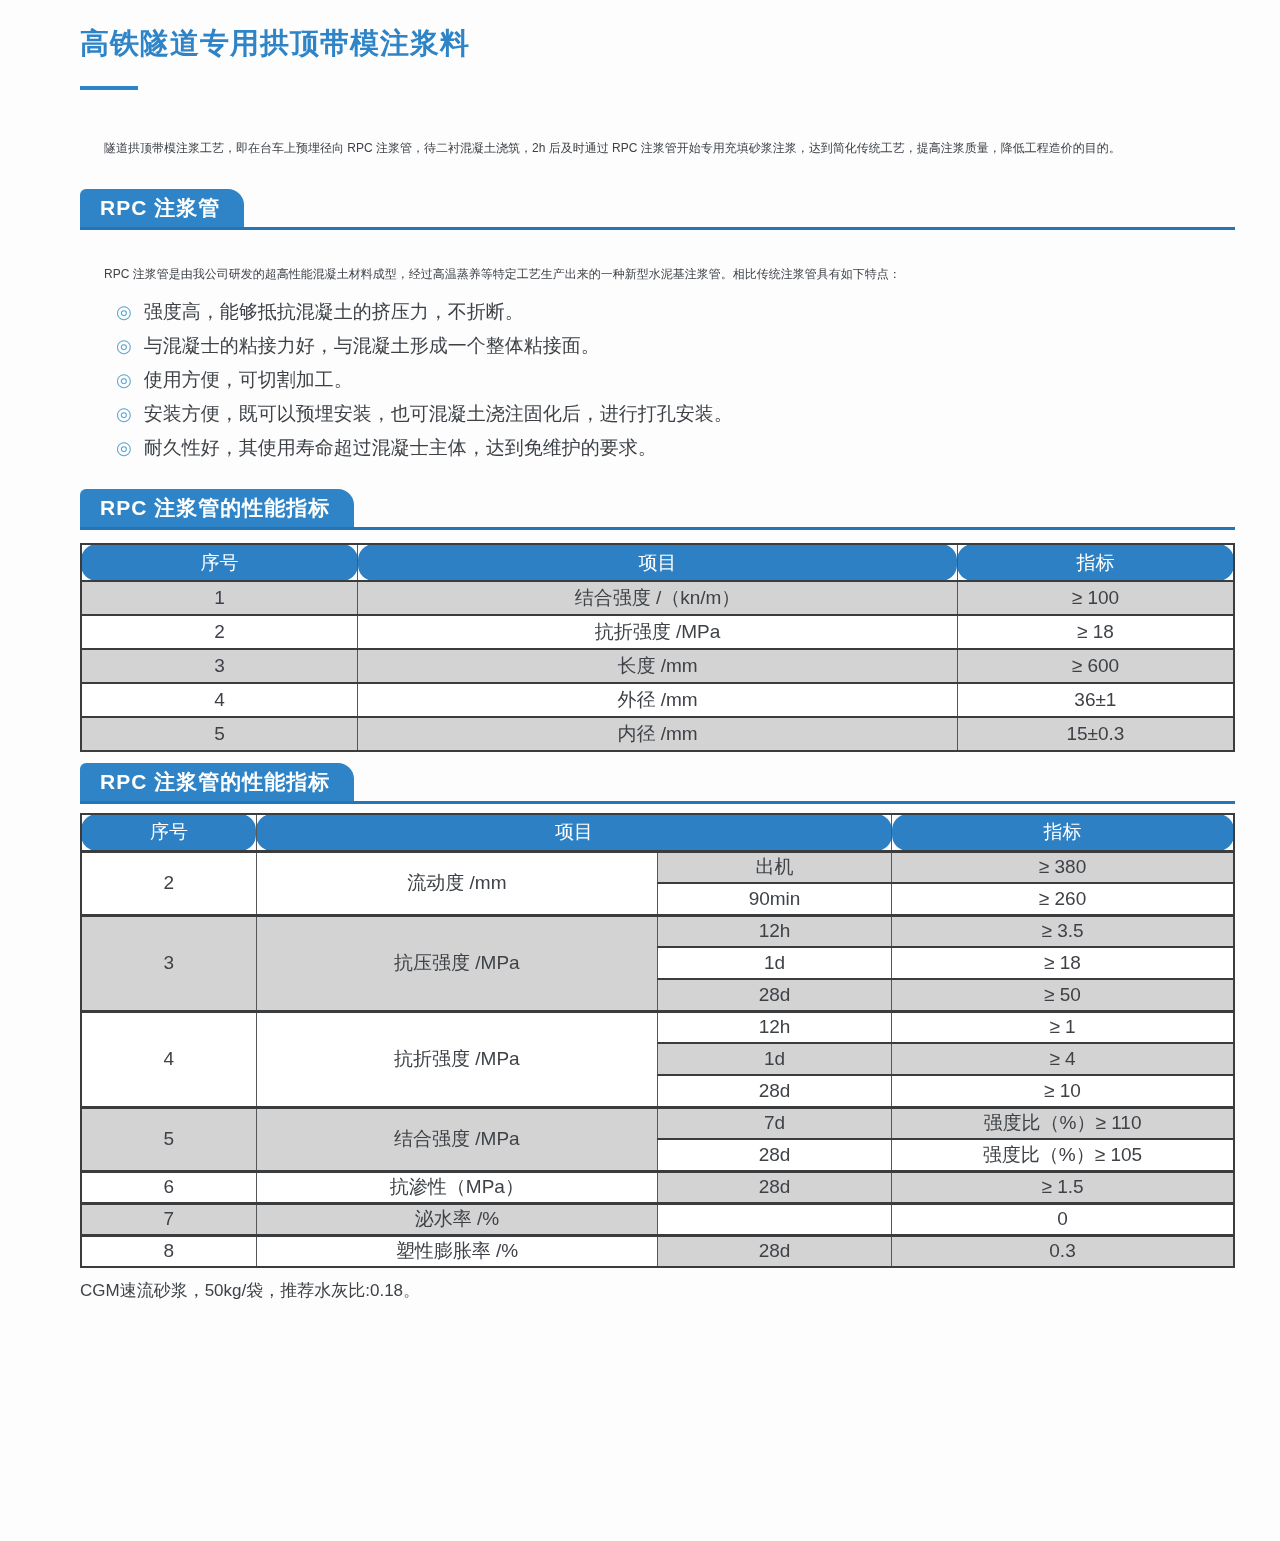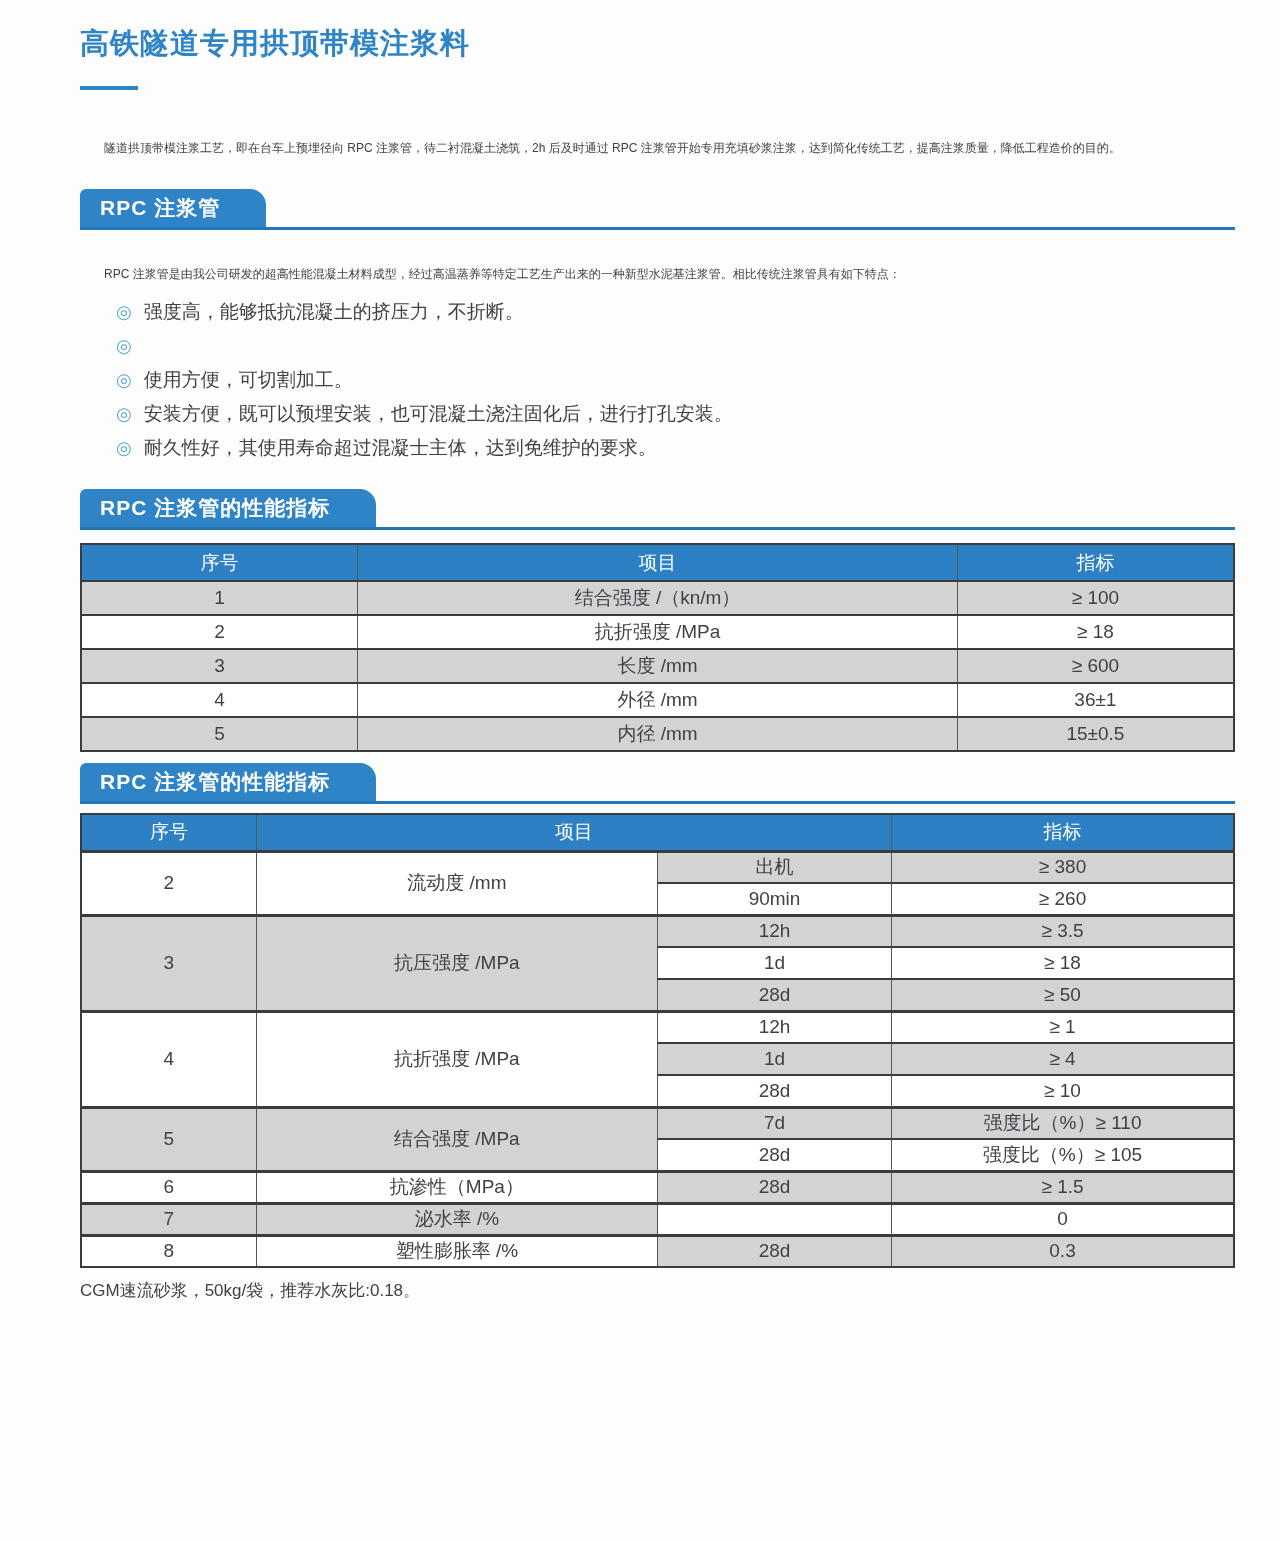--- a/index.html
+++ b/index.html
@@ -37,21 +37,21 @@
 
   .section-bar{
     border-bottom:3px solid var(--accent-line);
     margin-top:22px;
   }
   .section-tab{
     display:inline-block;
     background:var(--accent);
     color:#fff; font-weight:bold; font-size:21px;
     line-height:26px;
-    padding:6px 46px 6px 20px;
+    padding:6px 24px 6px 20px;
     border-radius:6px 16px 0 0;
     letter-spacing:1px;
   }
   .rpc-desc{ margin-top:26px; }
 
   ul.bullets{ list-style:none; margin-top:2px; }
   ul.bullets li{
     display:flex; align-items:flex-start;
     font-size:19px; line-height:34px; margin-left:36px;
   }
@@ -66,21 +66,21 @@
   }
   table.perf th, table.perf td{
     border-top:2px solid var(--border-dark);
     border-bottom:2px solid var(--border-dark);
     border-left:1px solid var(--border-mid);
     border-right:1px solid var(--border-mid);
     text-align:center; vertical-align:middle;
     padding:0 4px;
   }
   table.perf th{
-    background:var(--th-blue); color:#fff; font-weight:400; height:37px;
+    background:var(--th-blue); color:#fff; font-weight:400; height:37px;border-radius:16px;
   }
   table.perf.t1 td{ height:34px; }
   table.perf.t2 td{ height:32px; }
   tr.gs td{ border-top-width:3px; }
   td.g{ background:var(--row-gray); }
   td.w{ background:#ffffff; }
   .table-wrap1{ margin-top:13px; }
   .table-wrap2{ margin-top:9px; }
   .sec-gap1{ margin-top:24px; }
   .sec-gap2{ margin-top:11px; }
@@ -104,20 +104,21 @@
   </div>
   <p class="body-text rpc-desc">RPC 注浆管是由我公司研发的超高性能混凝土材料成型，经过高温蒸养等特定工艺生产出来的一种新型水泥基注浆管。相比传统注浆管具有如下特点：</p>
 
   <ul class="bullets">
     <li>
       <span class="bullet-icon">◎</span>
       <span>强度高，能够抵抗混凝土的挤压力，不折断。</span>
     </li>
     <li>
       <span class="bullet-icon">◎</span>
+      <span>与混凝士的粘接力好，与混凝土形成一个整体粘接面。</span>
     </li>
     <li>
       <span class="bullet-icon">◎</span>
       <span>使用方便，可切割加工。</span>
     </li>
     <li>
       <span class="bullet-icon">◎</span>
       <span>安装方便，既可以预埋安装，也可混凝土浇注固化后，进行打孔安装。</span>
     </li>
     <li>
@@ -161,21 +162,21 @@
           <td class="g">≥ 600</td>
         </tr>
         <tr>
           <td class="w">4</td>
           <td class="w">外径 /mm</td>
           <td class="w">36±1</td>
         </tr>
         <tr>
           <td class="g">5</td>
           <td class="g">内径 /mm</td>
-          <td class="g">15±0.5</td>
+          <td class="g">15±0.3</td>
         </tr>
       </tbody>
     </table>
   </div>
 
 
   <div class="section-bar sec-gap2">
     <span class="section-tab">RPC 注浆管的性能指标</span>
   </div>
 

